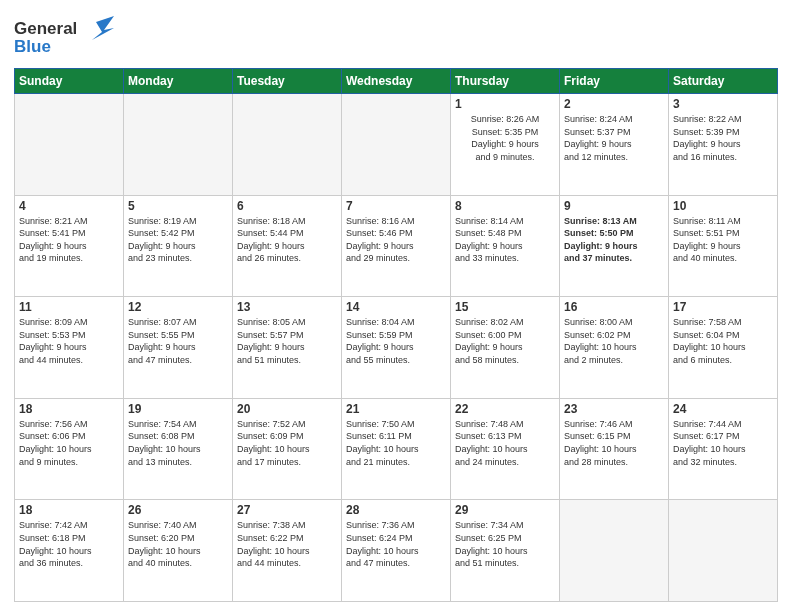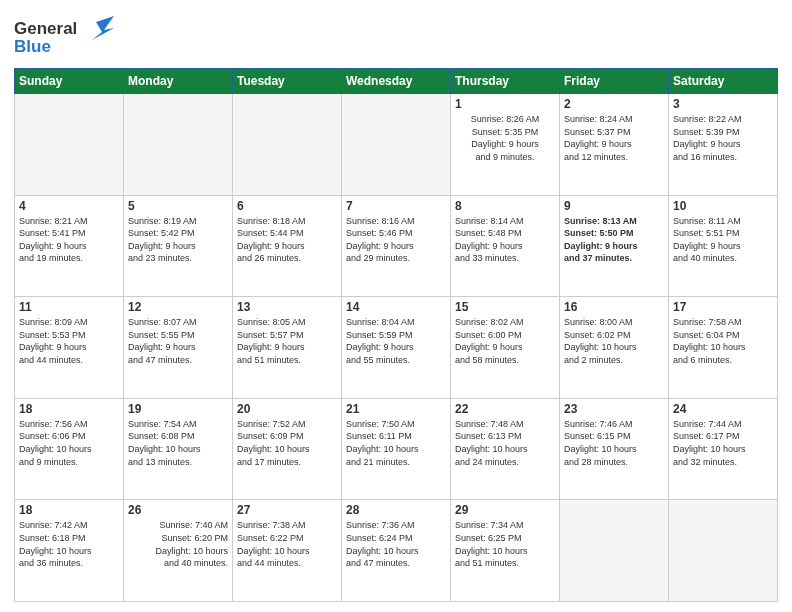--- a/index.html
+++ b/index.html
@@ -300,21 +300,21 @@
         <tr>
           <td>
             <span class="day-number">18</span>
             <div class="day-info" style="white-space: pre-line;">Sunrise: 7:42 AM
 Sunset: 6:18 PM
 Daylight: 10 hours
 and 36 minutes.</div>
           </td>
           <td>
             <span class="day-number">26</span>
-            <div class="day-info" style="white-space: pre-line; text-align: right;">Sunrise: 7:40 AM
+            <div class="day-info" style="white-space: pre-line;">Sunrise: 7:40 AM
 Sunset: 6:20 PM
 Daylight: 10 hours
 and 40 minutes.</div>
           </td>
           <td>
             <span class="day-number">27</span>
             <div class="day-info" style="white-space: pre-line;">Sunrise: 7:38 AM
 Sunset: 6:22 PM
 Daylight: 10 hours
 and 44 minutes.</div>

